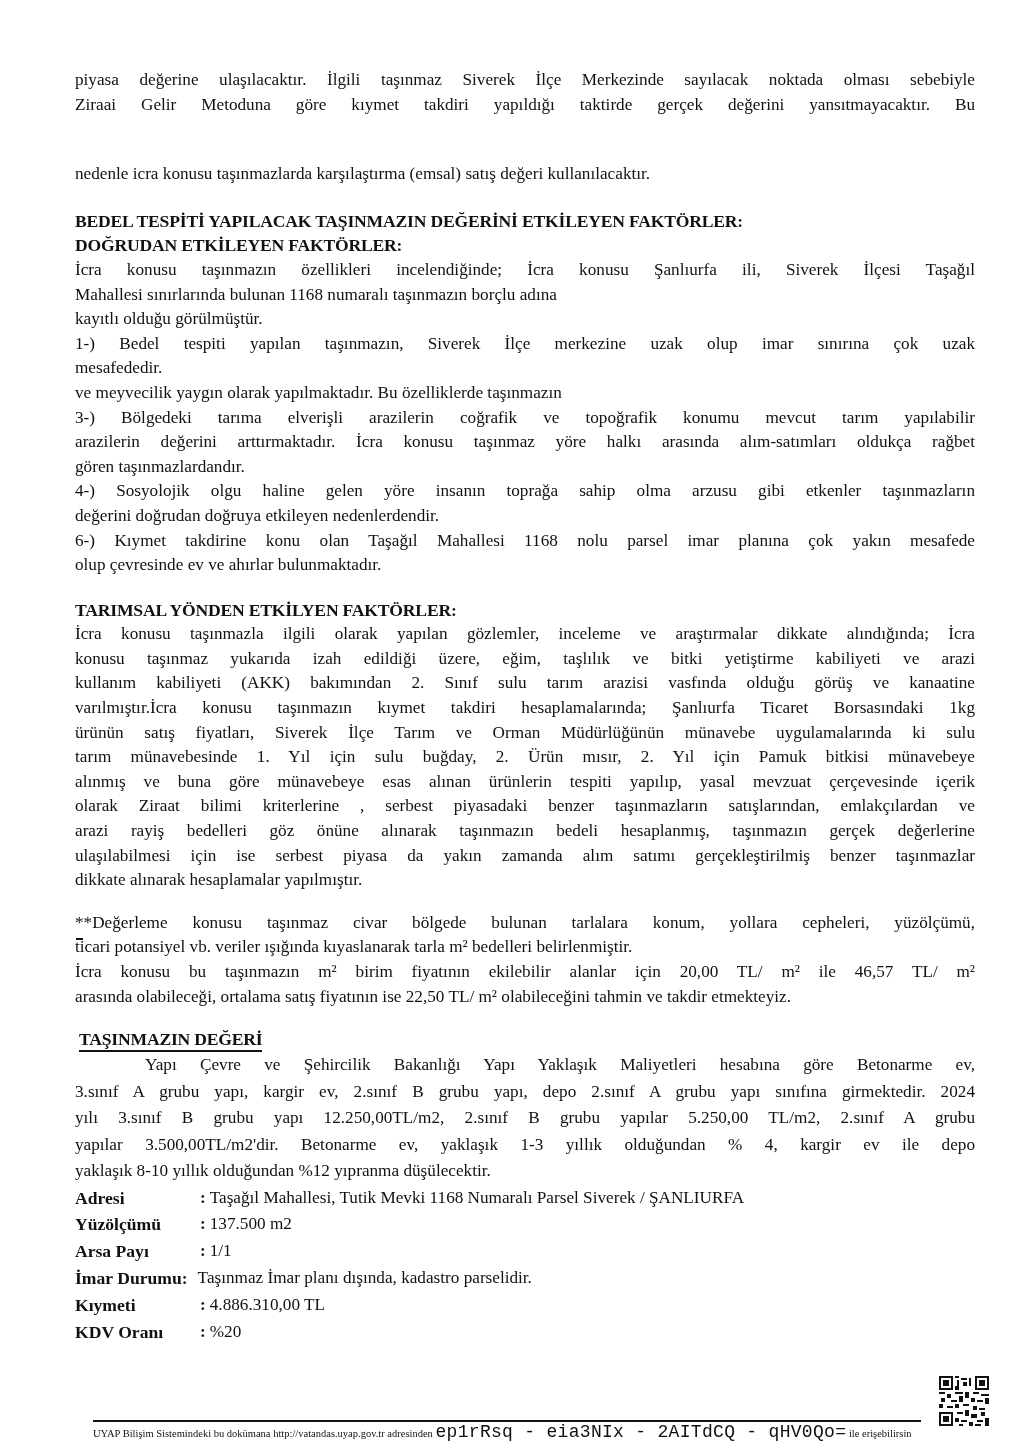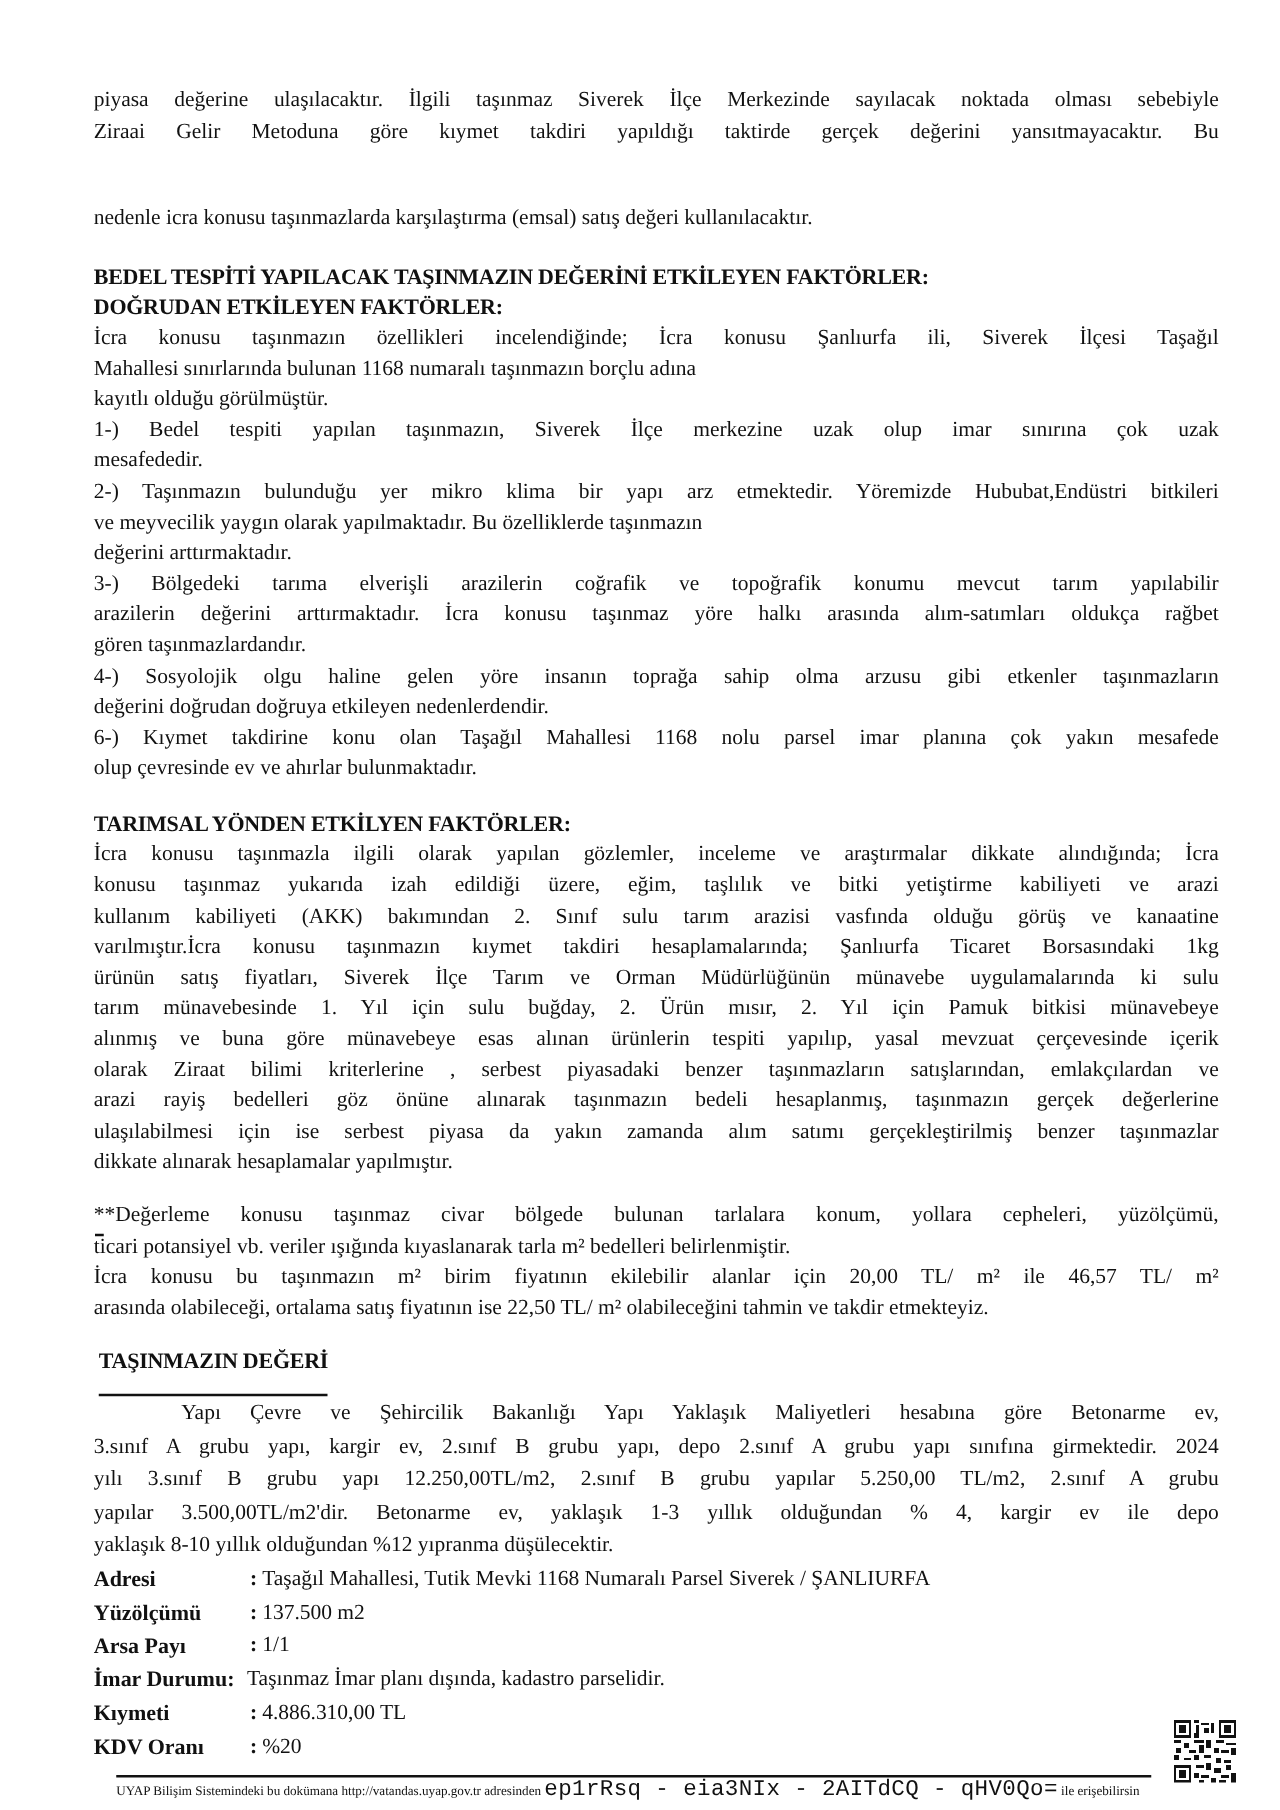--- a/index.html
+++ b/index.html
@@ -10,21 +10,21 @@
     }
     .page { position: absolute; left: 75px; top: 68px; width: 900px; }
     p { margin: 0; font-size: 17.2px; line-height: 24.6px; }
     .just { text-align: justify; text-align-last: left; margin-top: 45px; }
     .justall { text-align: justify; text-align-last: justify; }
     .h { font-weight: bold; font-size: 17.6px; line-height: 24.6px; margin: 0; letter-spacing: -0.2px; }
     .gap1 { height: 22px; }
     .gap2 { height: 20px; }
     .gap3 { height: 18px; }
     .h-underline {
-      display: inline-block; border-bottom: 2px solid #111; padding-bottom: 16px;
+      display: inline-block; border-bottom: 2px solid #111; padding-bottom: 0px;
       margin-left: 4px; line-height: 22px;
     }
     .indent { text-indent: 70px; }
     .lh-wide { line-height: 26.5px; }
     .kv { display: flex; font-size: 17.2px; line-height: 26.8px; }
     .kv .k { font-weight: bold; width: 125px; flex: none; font-size: 17.6px; }
     .kv .sep { font-weight: bold; margin-right: 4px; }
     .kv.wide .k { width: auto; margin-right: 6px; }
     .mark { position: relative; }
     .mark::before {
@@ -58,23 +58,21 @@
     <p class="h">DOĞRUDAN ETKİLEYEN FAKTÖRLER:</p>
     <p class="justall">İcra konusu taşınmazın özellikleri incelendiğinde; İcra konusu Şanlıurfa ili, Siverek İlçesi Taşağıl</p>
     <p>Mahallesi sınırlarında bulunan 1168  numaralı taşınmazın borçlu adına</p>
     <p>kayıtlı olduğu görülmüştür.</p>
 
     <div>
       <p class="justall">1-) Bedel tespiti yapılan taşınmazın, Siverek İlçe merkezine uzak olup imar sınırına çok uzak</p>
       <p>mesafededir.</p>
     </div>
     <div>
-      <p class="justall">2-) Taşınmazın bulunduğu yer mikro klima bir yapı arz etmektedir. Yöremizde Hububat,Endüstri bitkileri</p>
       <p>ve meyvecilik yaygın olarak yapılmaktadır. Bu özelliklerde taşınmazın</p>
-      <p>değerini arttırmaktadır.</p>
     </div>
     <div>
       <p class="justall">3-) Bölgedeki tarıma elverişli arazilerin coğrafik ve topoğrafik konumu  mevcut tarım yapılabilir</p>
       <p class="justall">arazilerin değerini arttırmaktadır. İcra konusu taşınmaz yöre halkı arasında alım-satımları oldukça rağbet</p>
       <p>gören taşınmazlardandır.</p>
     </div>
     <div>
       <p class="justall">4-) Sosyolojik olgu haline gelen yöre insanın toprağa sahip olma arzusu gibi etkenler taşınmazların</p>
       <p>değerini doğrudan doğruya etkileyen nedenlerdendir.</p>
     </div>

